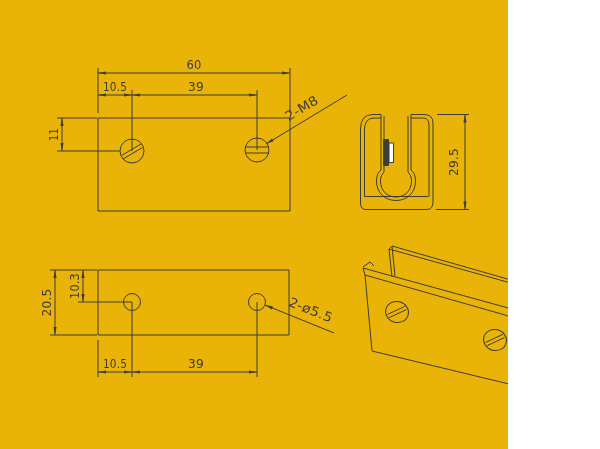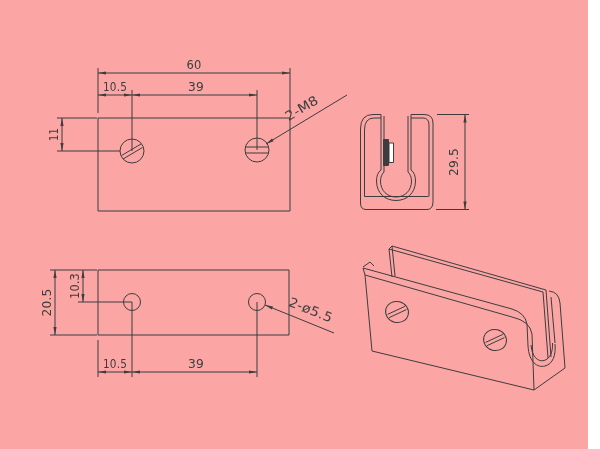--- a/index.html
+++ b/index.html
@@ -1,18 +1,18 @@
 <!DOCTYPE html>
 <html><head>
 <meta charset="utf-8">
 <style>
   html, body { margin: 0; padding: 0; background: #ffffff; }
   .sheet {
-    width: 588px; height: 449px; position: relative;
-    background: #fca5a5; overflow: hidden;
+    width: 508px; height: 449px; position: relative;
+    background: #eab308; overflow: hidden;
     font-family: "DejaVu Sans", "Liberation Sans", sans-serif;
   }
   svg text {
     font-family: "DejaVu Sans", "Liberation Sans", sans-serif;
     font-size: 13px;
     letter-spacing: 0.2px;
   }
 </style>
 </head>
 <body>

